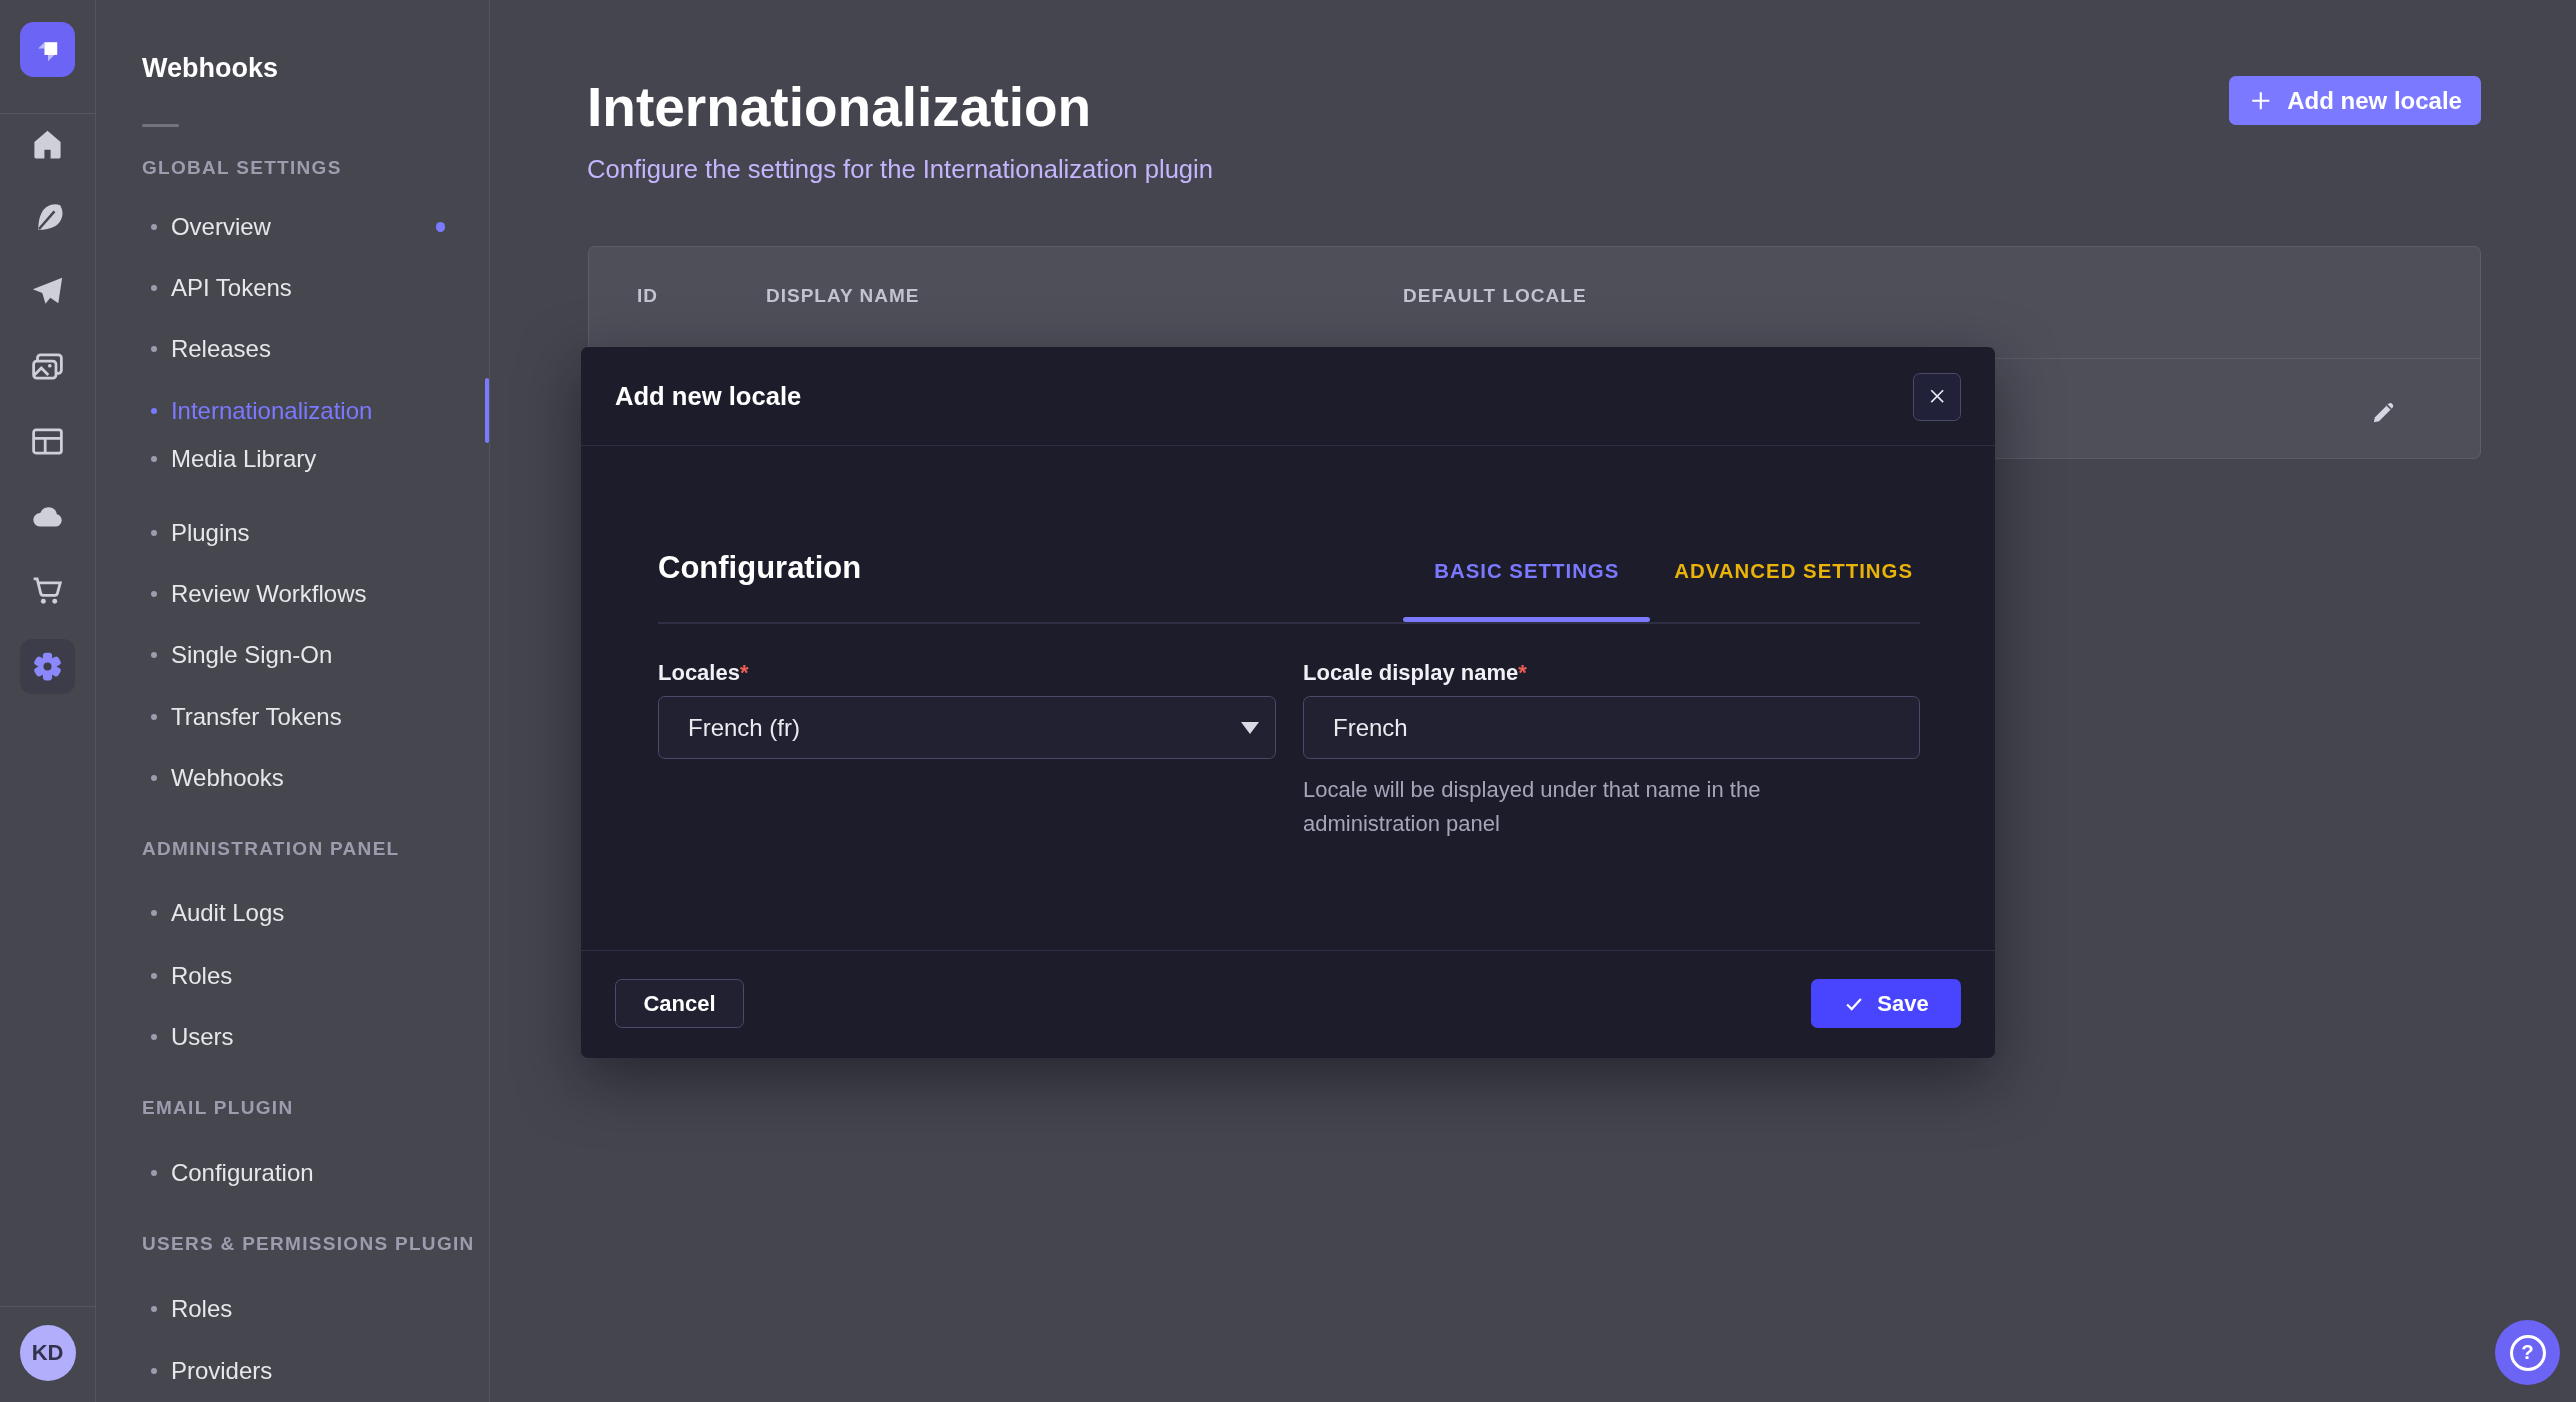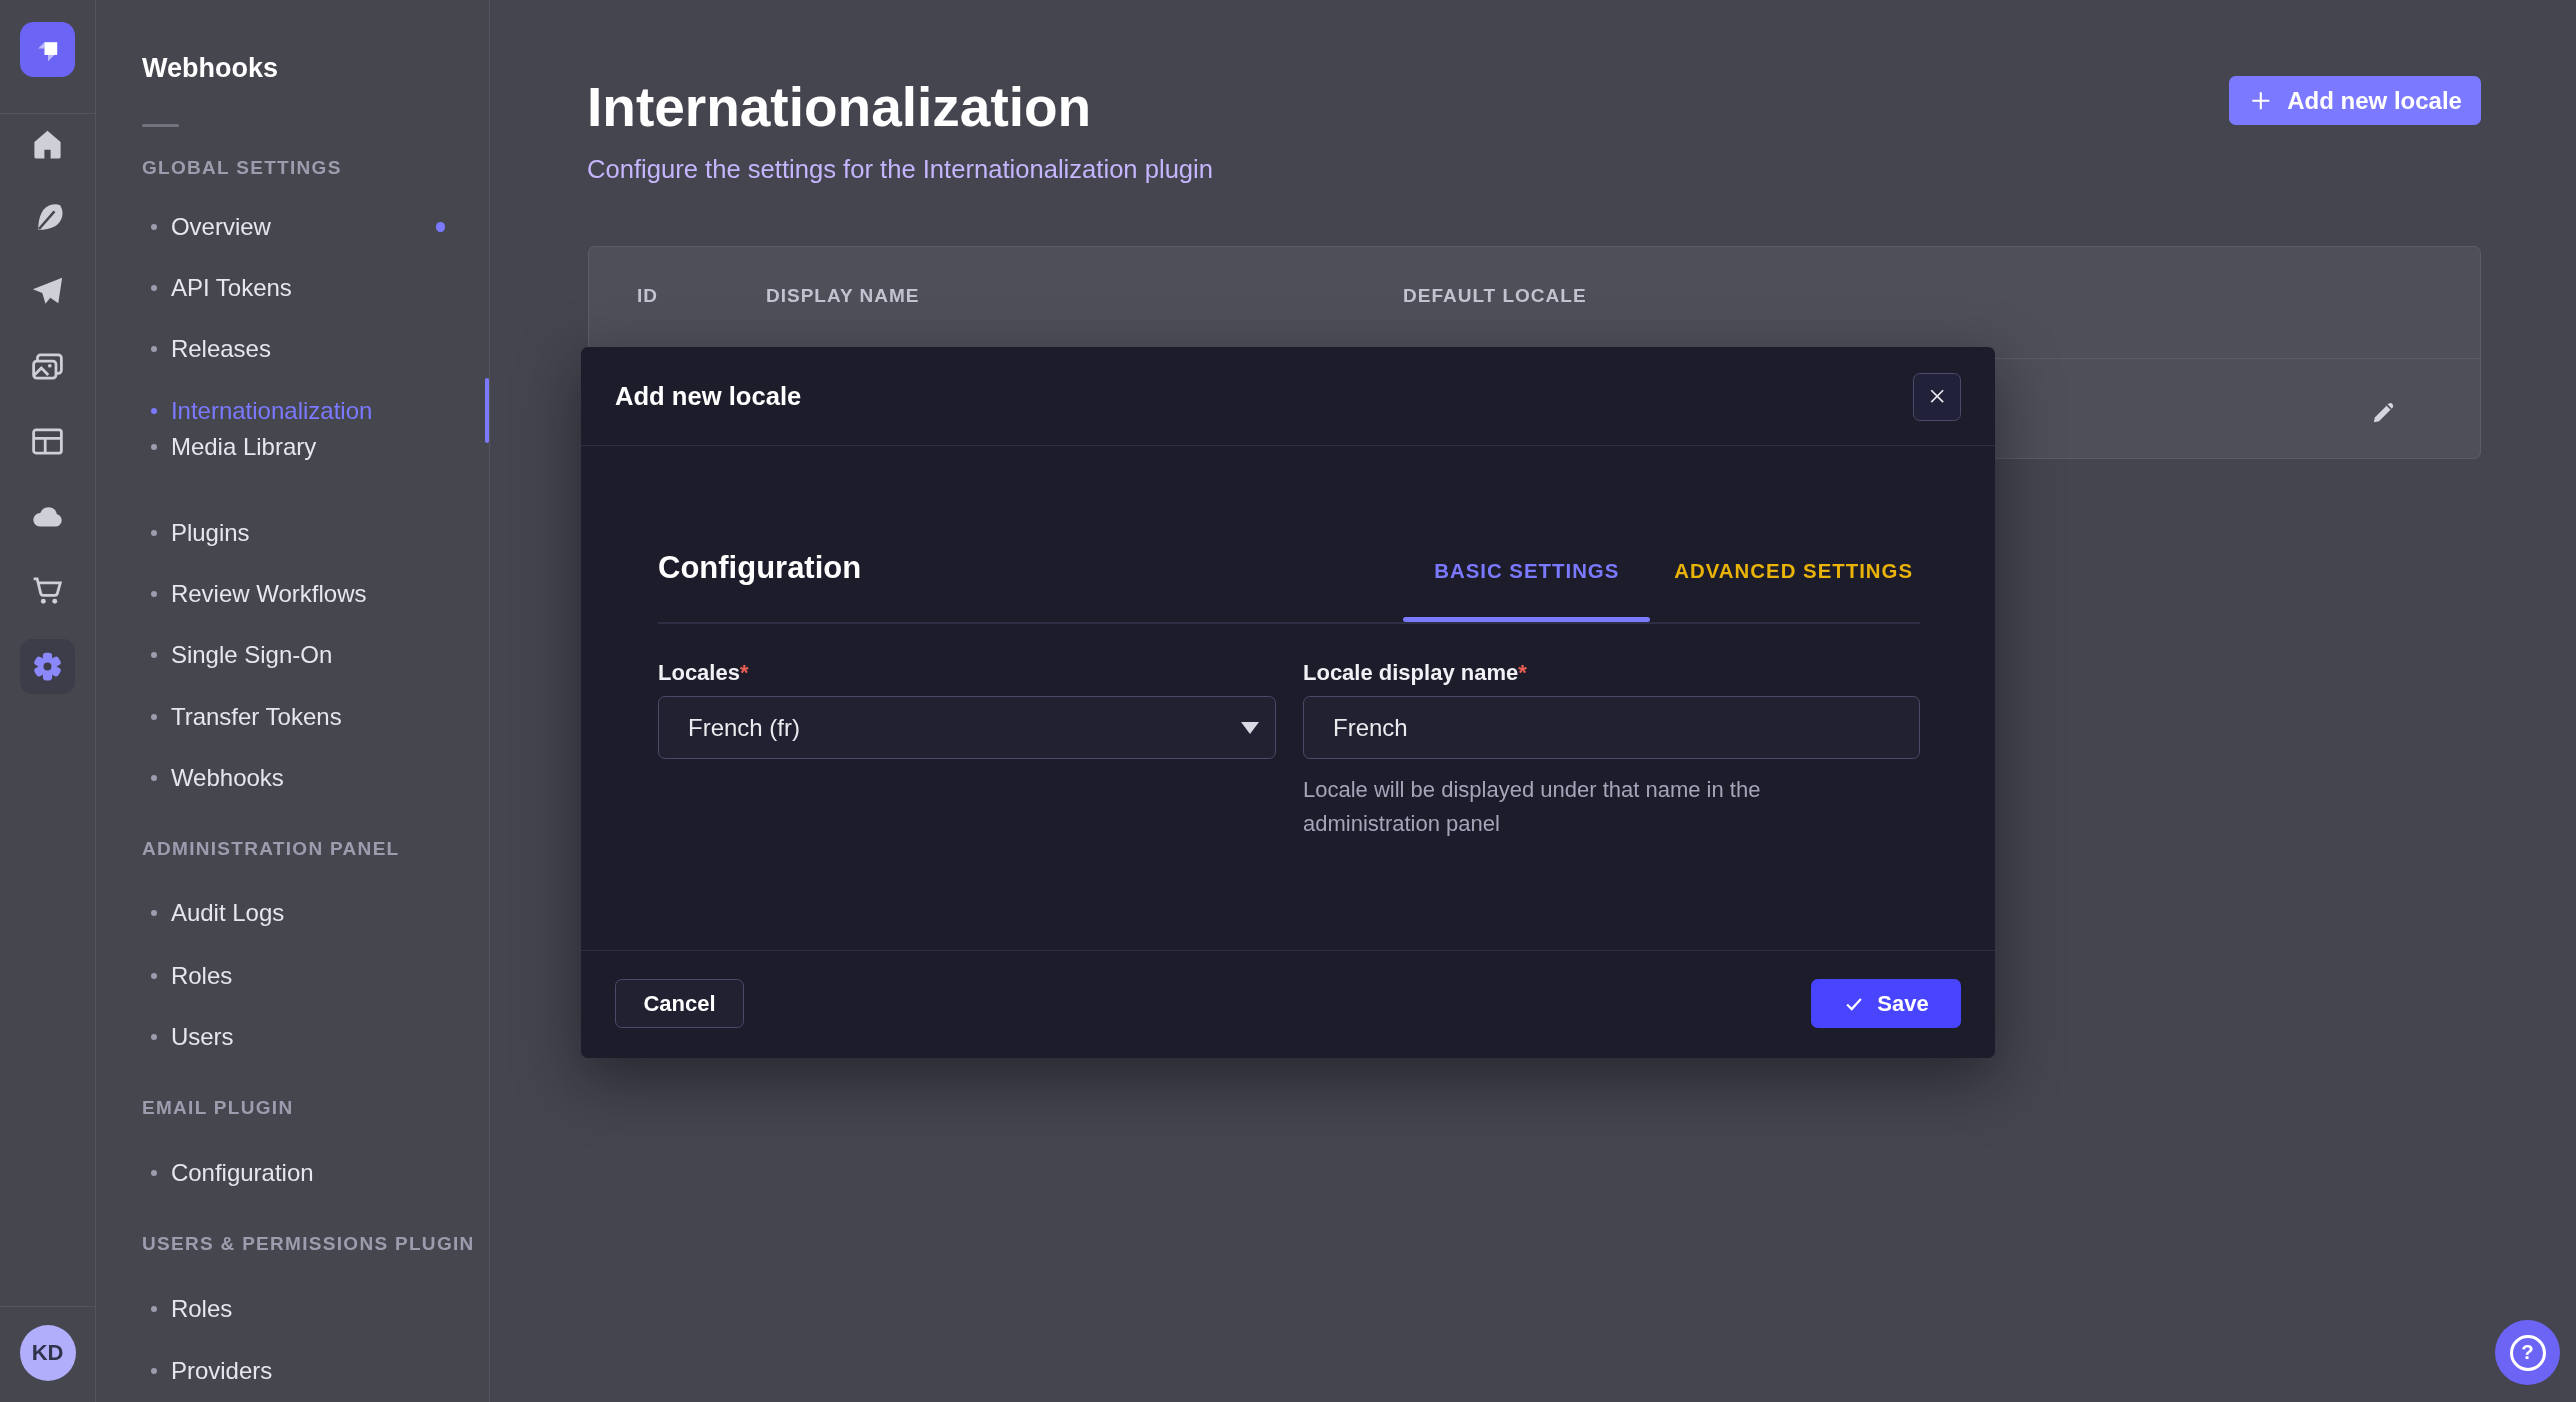--- a/index.html
+++ b/index.html
@@ -166,21 +166,21 @@
     <span>API Tokens</span>
   </div>
   <div class="nav-item" style="top:325px">
     <span class="bullet"></span>
     <span>Releases</span>
   </div>
   <div class="nav-item active" style="top:387px">
     <span class="bullet"></span>
     <span>Internationalization</span>
   </div>
-  <div class="nav-item" style="top:423px">
+  <div class="nav-item" style="top:435px">
     <span class="bullet"></span>
     <span>Media Library</span>
   </div>
   <div class="nav-item" style="top:509px">
     <span class="bullet"></span>
     <span>Plugins</span>
   </div>
   <div class="nav-item" style="top:570px">
     <span class="bullet"></span>
     <span>Review Workflows</span>

